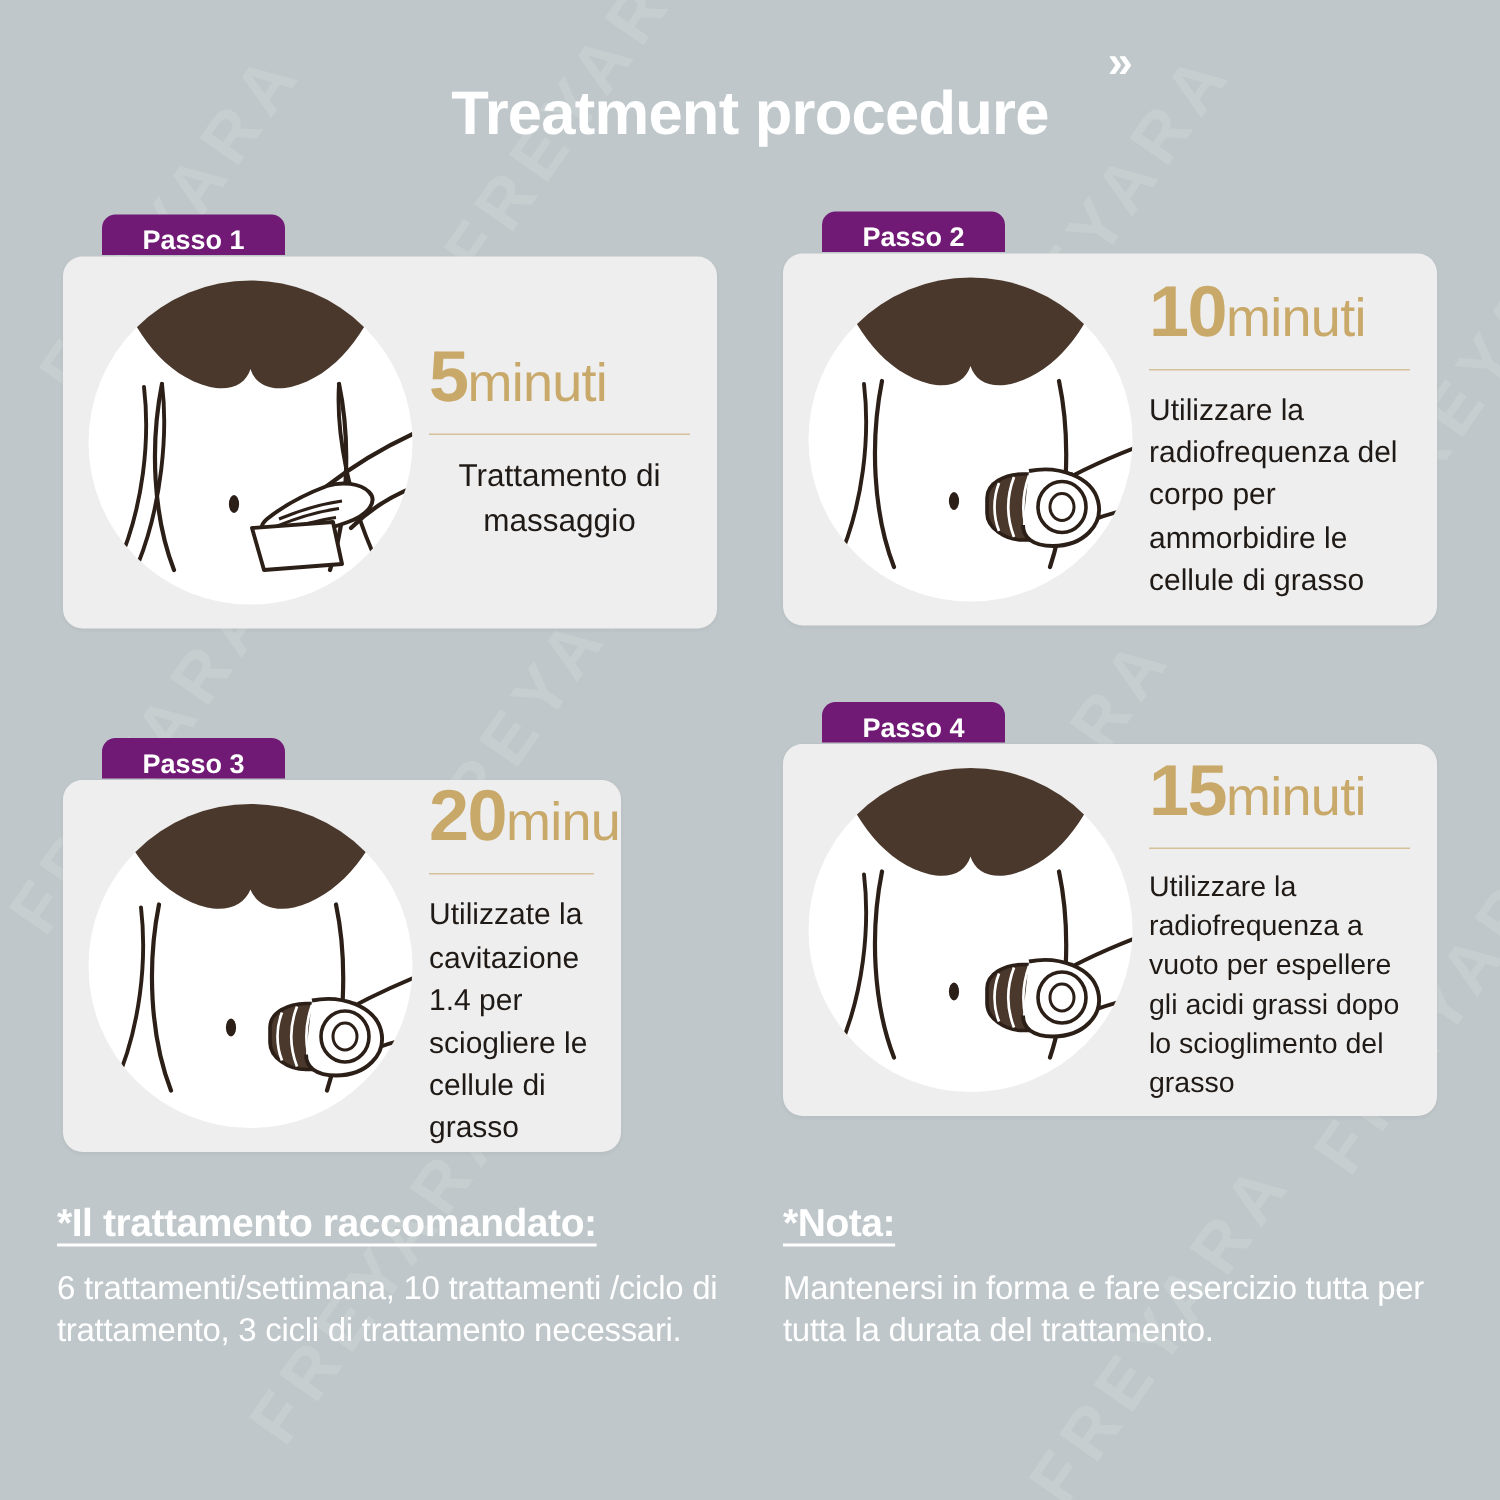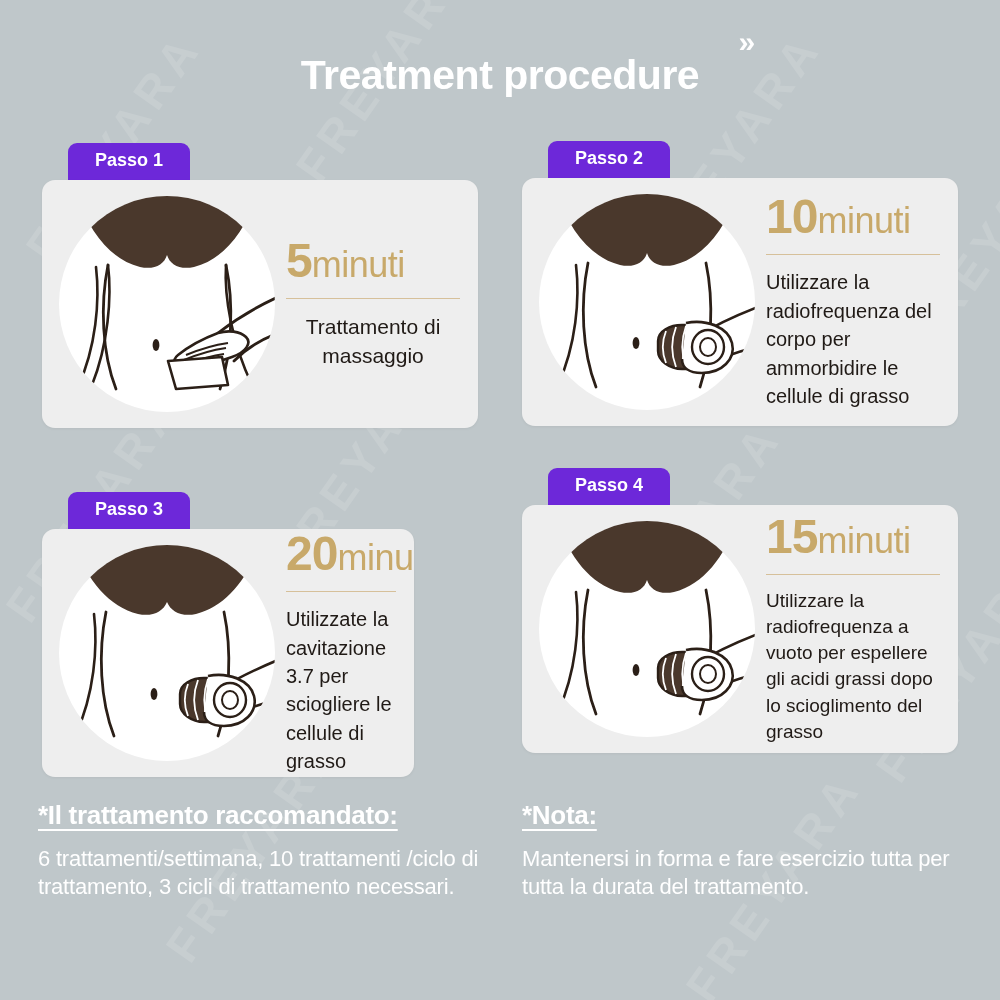--- a/index.html
+++ b/index.html
@@ -69,25 +69,25 @@
     z-index: 2;
   }
   .step-wrap.r1c1 { left: 42px;  top: 143px; width: 436px; }
   .step-wrap.r1c2 { left: 522px; top: 141px; width: 436px; }
   .step-wrap.r2c1 { left: 42px;  top: 492px; width: 372px; }
   .step-wrap.r2c2 { left: 522px; top: 468px; width: 436px; }
 
   .step-tab {
     display: inline-block;
     margin-left: 26px;
-    background: #6d28d9;
+    background: #701a75;
     color: #ffffff;
     font-size: 18px;
     font-weight: 700;
-    padding: 8px 27px 10px 27px;
+    padding: 8px 27px 0 27px;
     border-radius: 9px 9px 0 0;
     line-height: 1.05;
     position: relative;
     z-index: 1;
   }
 
   .step-card {
     position: relative;
     z-index: 2;
     background: #eeeeee;
@@ -311,21 +311,21 @@
           <ellipse cx="174" cy="158" rx="16" ry="17" fill="none" stroke="#2b1f17" stroke-width="2.4"></ellipse>
           <ellipse cx="174" cy="158" rx="8" ry="9" fill="none" stroke="#2b1f17" stroke-width="2"></ellipse>
         </g>
       </svg>
     </div>
     <div class="step-text">
       <div class="duration">
         <span class="num">20</span><span class="unit">minuti</span>
       </div>
       <div class="rule"></div>
-      <div class="desc">Utilizzate la cavitazione 3.7 per sciogliere le cellule di grasso</div>
+      <div class="desc">Utilizzate la cavitazione 1.4 per sciogliere le cellule di grasso</div>
     </div>
   </div>
 </div>
 
 <div class="step-wrap r2c2">
   <div class="step-tab">Passo 4</div>
   <div class="step-card">
     <div class="illus">
       <svg viewBox="0 0 222 222" xmlns="http://www.w3.org/2000/svg">
         <defs>

